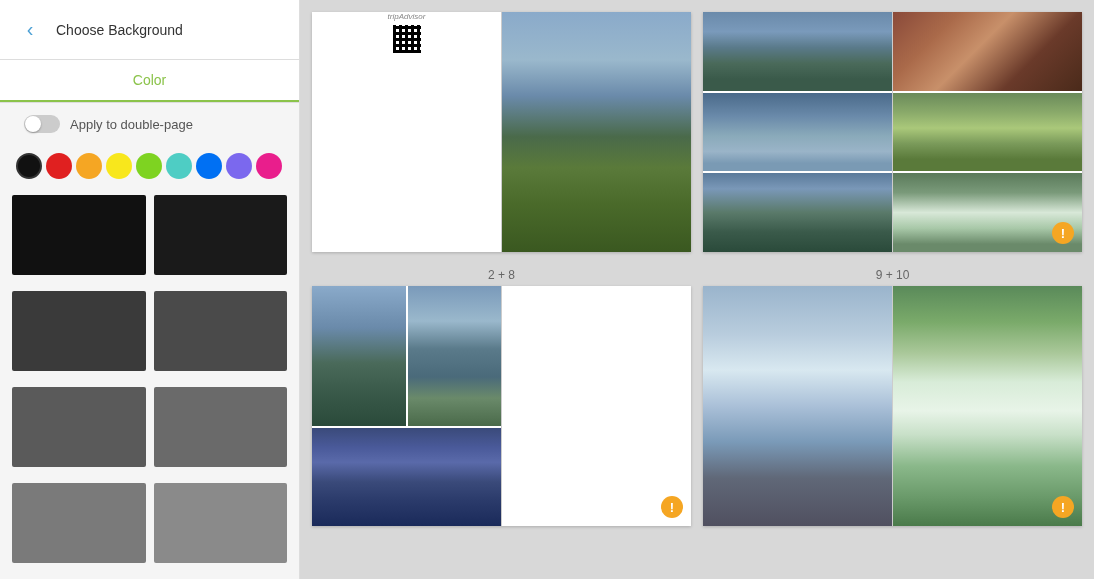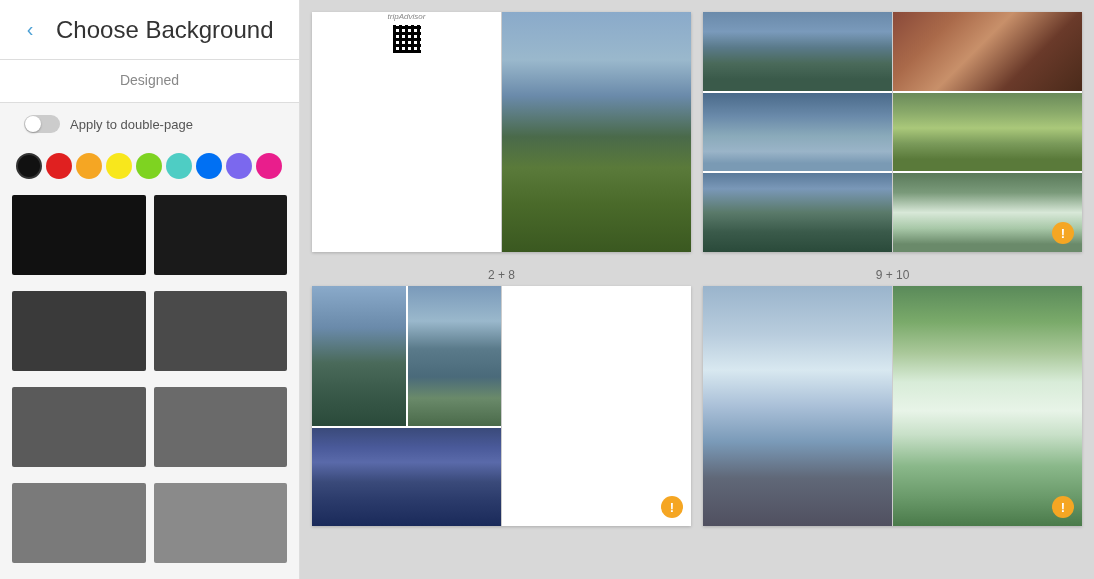--- a/index.html
+++ b/index.html
@@ -39,21 +39,21 @@
       display: flex;
       align-items: center;
       justify-content: center;
       cursor: pointer;
       color: #4a9fd4;
       font-size: 20px;
       margin-right: 12px;
     }
 
     .sidebar-title {
-      font-size: 24px;
+      font-size: 14px;
       font-weight: 400;
       color: #333;
     }
 
     .tabs {
       display: flex;
       border-bottom: 1px solid #ddd;
       background: #fff;
     }
 
@@ -291,21 +291,21 @@
 </head>
 <body>
 
 <div class="sidebar">
   <div class="sidebar-header">
     <div class="back-btn">‹</div>
     <span class="sidebar-title">Choose Background</span>
   </div>
 
   <div class="tabs">
-    <div class="tab">Designed</div>
+    <div class="tab active">Color</div>
   </div>
 
   <div class="apply-row">
     <div class="toggle">
       <div class="toggle-knob"></div>
     </div>
     <span class="apply-label">Apply to double-page</span>
   </div>
 
   <div class="color-swatches">

